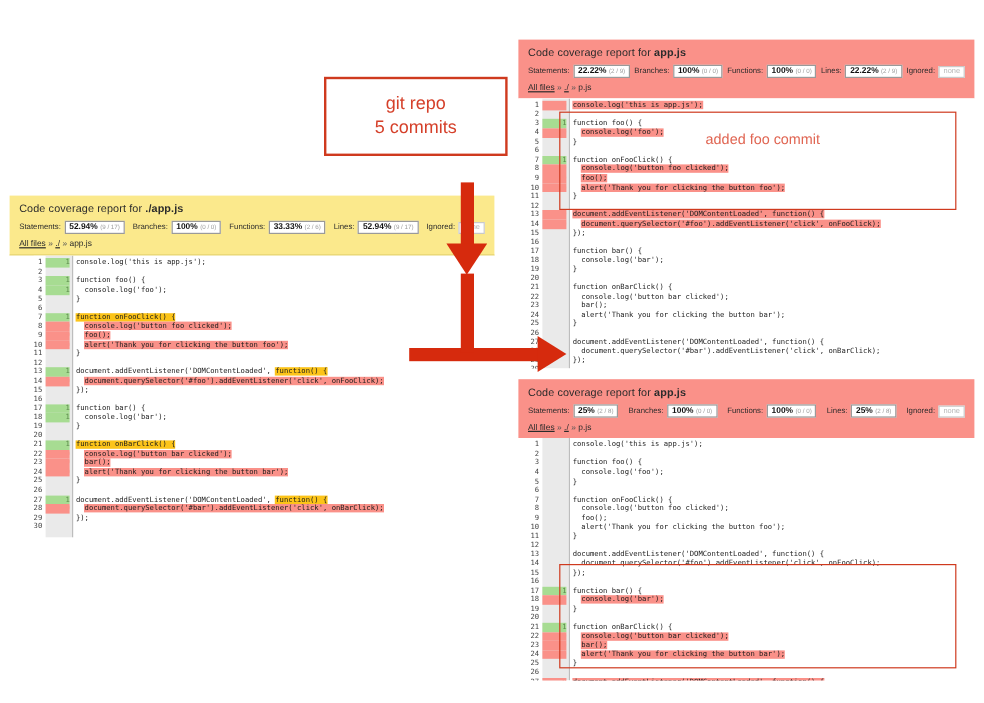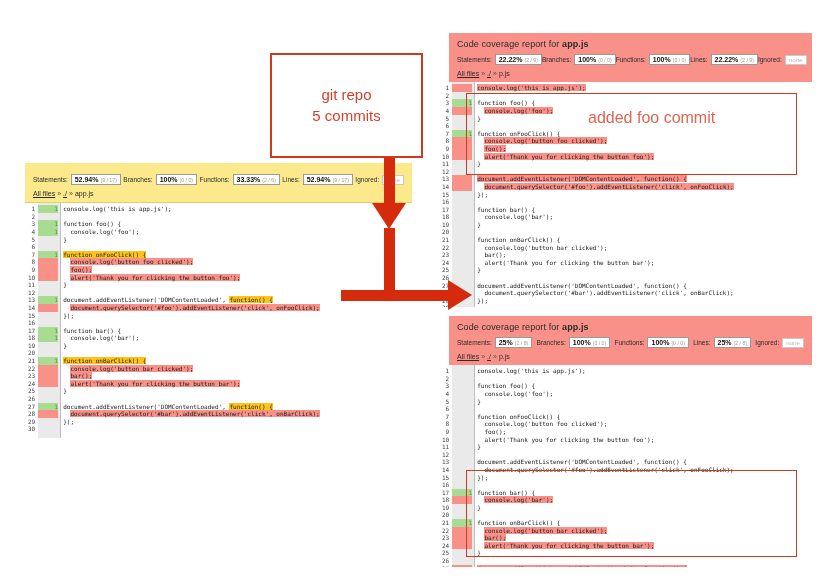--- a/index.html
+++ b/index.html
@@ -7,21 +7,21 @@
     width:820px;height:586px;
     background:#ffffff;
     font-family:"Liberation Sans", sans-serif;
     position:relative;
     overflow:hidden;
   }
   .stage{position:absolute;inset:0;background:#ffffff;}
 
   
   .panel{position:absolute;background:#ffffff;box-sizing:border-box;}
-  .panel .hdr{box-sizing:border-box;padding:6px 8px 5px 8px;margin-left:17px;}
+  .panel .hdr{box-sizing:border-box;padding:6px 8px 5px 8px;}
   .panel.yellow .hdr{background:#fbe98c;border-bottom:1px solid #e0cf6a;}
   .panel.red .hdr{background:#fa9189;}
   .hdr-title{font-size:9px;color:#2b2b2b;letter-spacing:.1px;white-space:nowrap;}
   .hdr-title b{font-weight:bold;}
   .stats{display:flex;align-items:center;margin-top:5px;gap:0;white-space:nowrap;}
   .stat{display:flex;align-items:baseline;font-size:6.5px;color:#2b2b2b;}
   .stat .lbl{margin-right:3px;}
   .stat .box{
     border:1px solid #9a9a9a;background:#ffffff;
     padding:1px 3px 1px 3px;display:inline-flex;align-items:baseline;gap:2px;
@@ -88,20 +88,21 @@
     border-left:24px solid #d62a0d;
   }
 </style>
 </head>
 <body>
 
 <div class="stage">
 
   <div class="panel yellow" style="left:8px;top:163px;width:404px;height:295px;">
     <div class="hdr">
+      <div class="hdr-title"><span>Code coverage report for </span><b>./app.js</b></div>
 
       <div class="stats">
         <div class="stat">
           <span class="lbl">Statements:</span>
           <span class="box">
             <span class="pct">52.94%</span>
             <span class="frac">(9 / 17)</span>
           </span>
         </div>
           <div class="sp"></div>
@@ -444,27 +445,27 @@
   </div>
 
   <div class="arrow" style="left:384px;top:152px;width:11px;height:55px;"></div>
   <div class="arrow-head-down" style="left:372px;top:203px;"></div>
 
   <div class="arrow" style="left:341px;top:290px;width:110px;height:11px;"></div>
   <div class="arrow-head-right" style="left:448px;top:280px;"></div>
 
   <div class="arrow" style="left:384px;top:228px;width:11px;height:66px;"></div>
 
-  <div class="callout" style="left:270px;top:53px;width:153px;height:105px;">
+  <div class="callout" style="left:270px;top:64px;width:153px;height:66px;">
     <div class="txt" style="font-size:15px;">
       <div>git repo</div>
       <div>5 commits</div>
     </div>
   </div>
 
 
-  <div class="ann" style="left:588px;top:109px;font-size:16px;">added foo commit</div>
+  <div class="ann" style="left:588px;top:109px;font-size:12px;">added foo commit</div>
 
 
   <div style="position:absolute;left:466px;top:93px;width:329px;height:80px;border:1px solid #cf3a1e;"></div>
   <div style="position:absolute;left:466px;top:470px;width:329px;height:85px;border:1px solid #cf3a1e;"></div>
 
 </div>
 
 </body></html>

